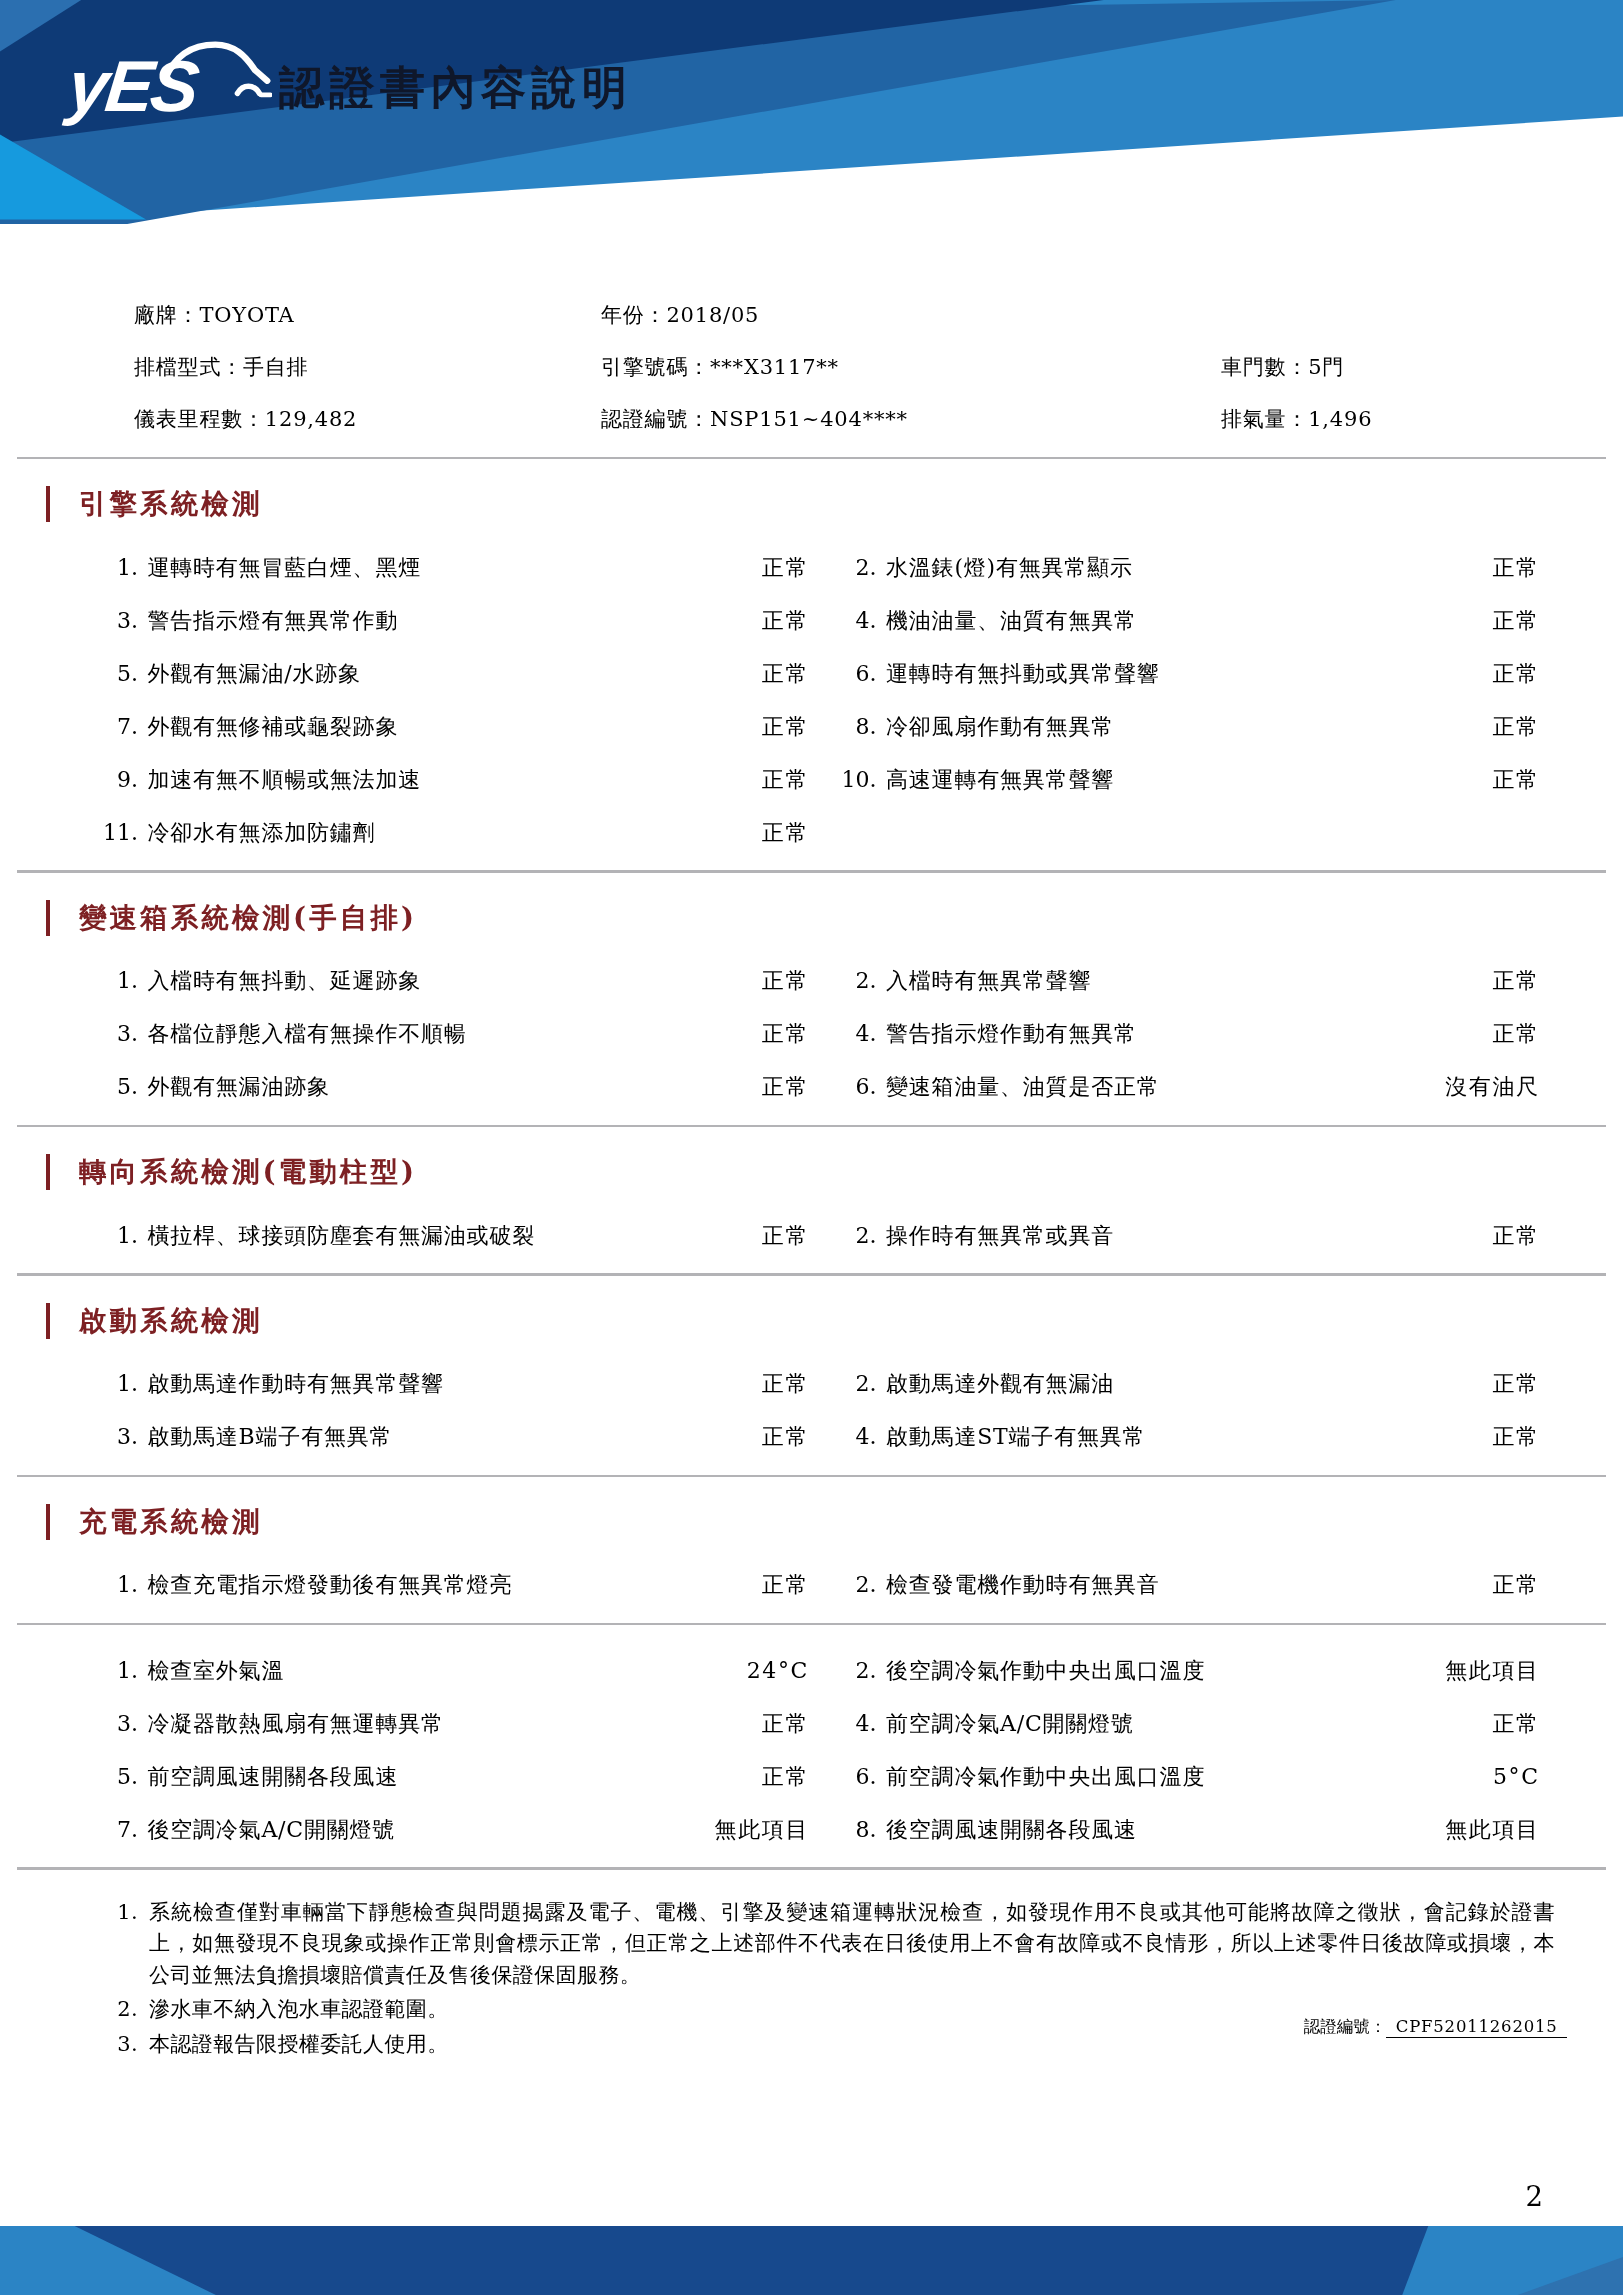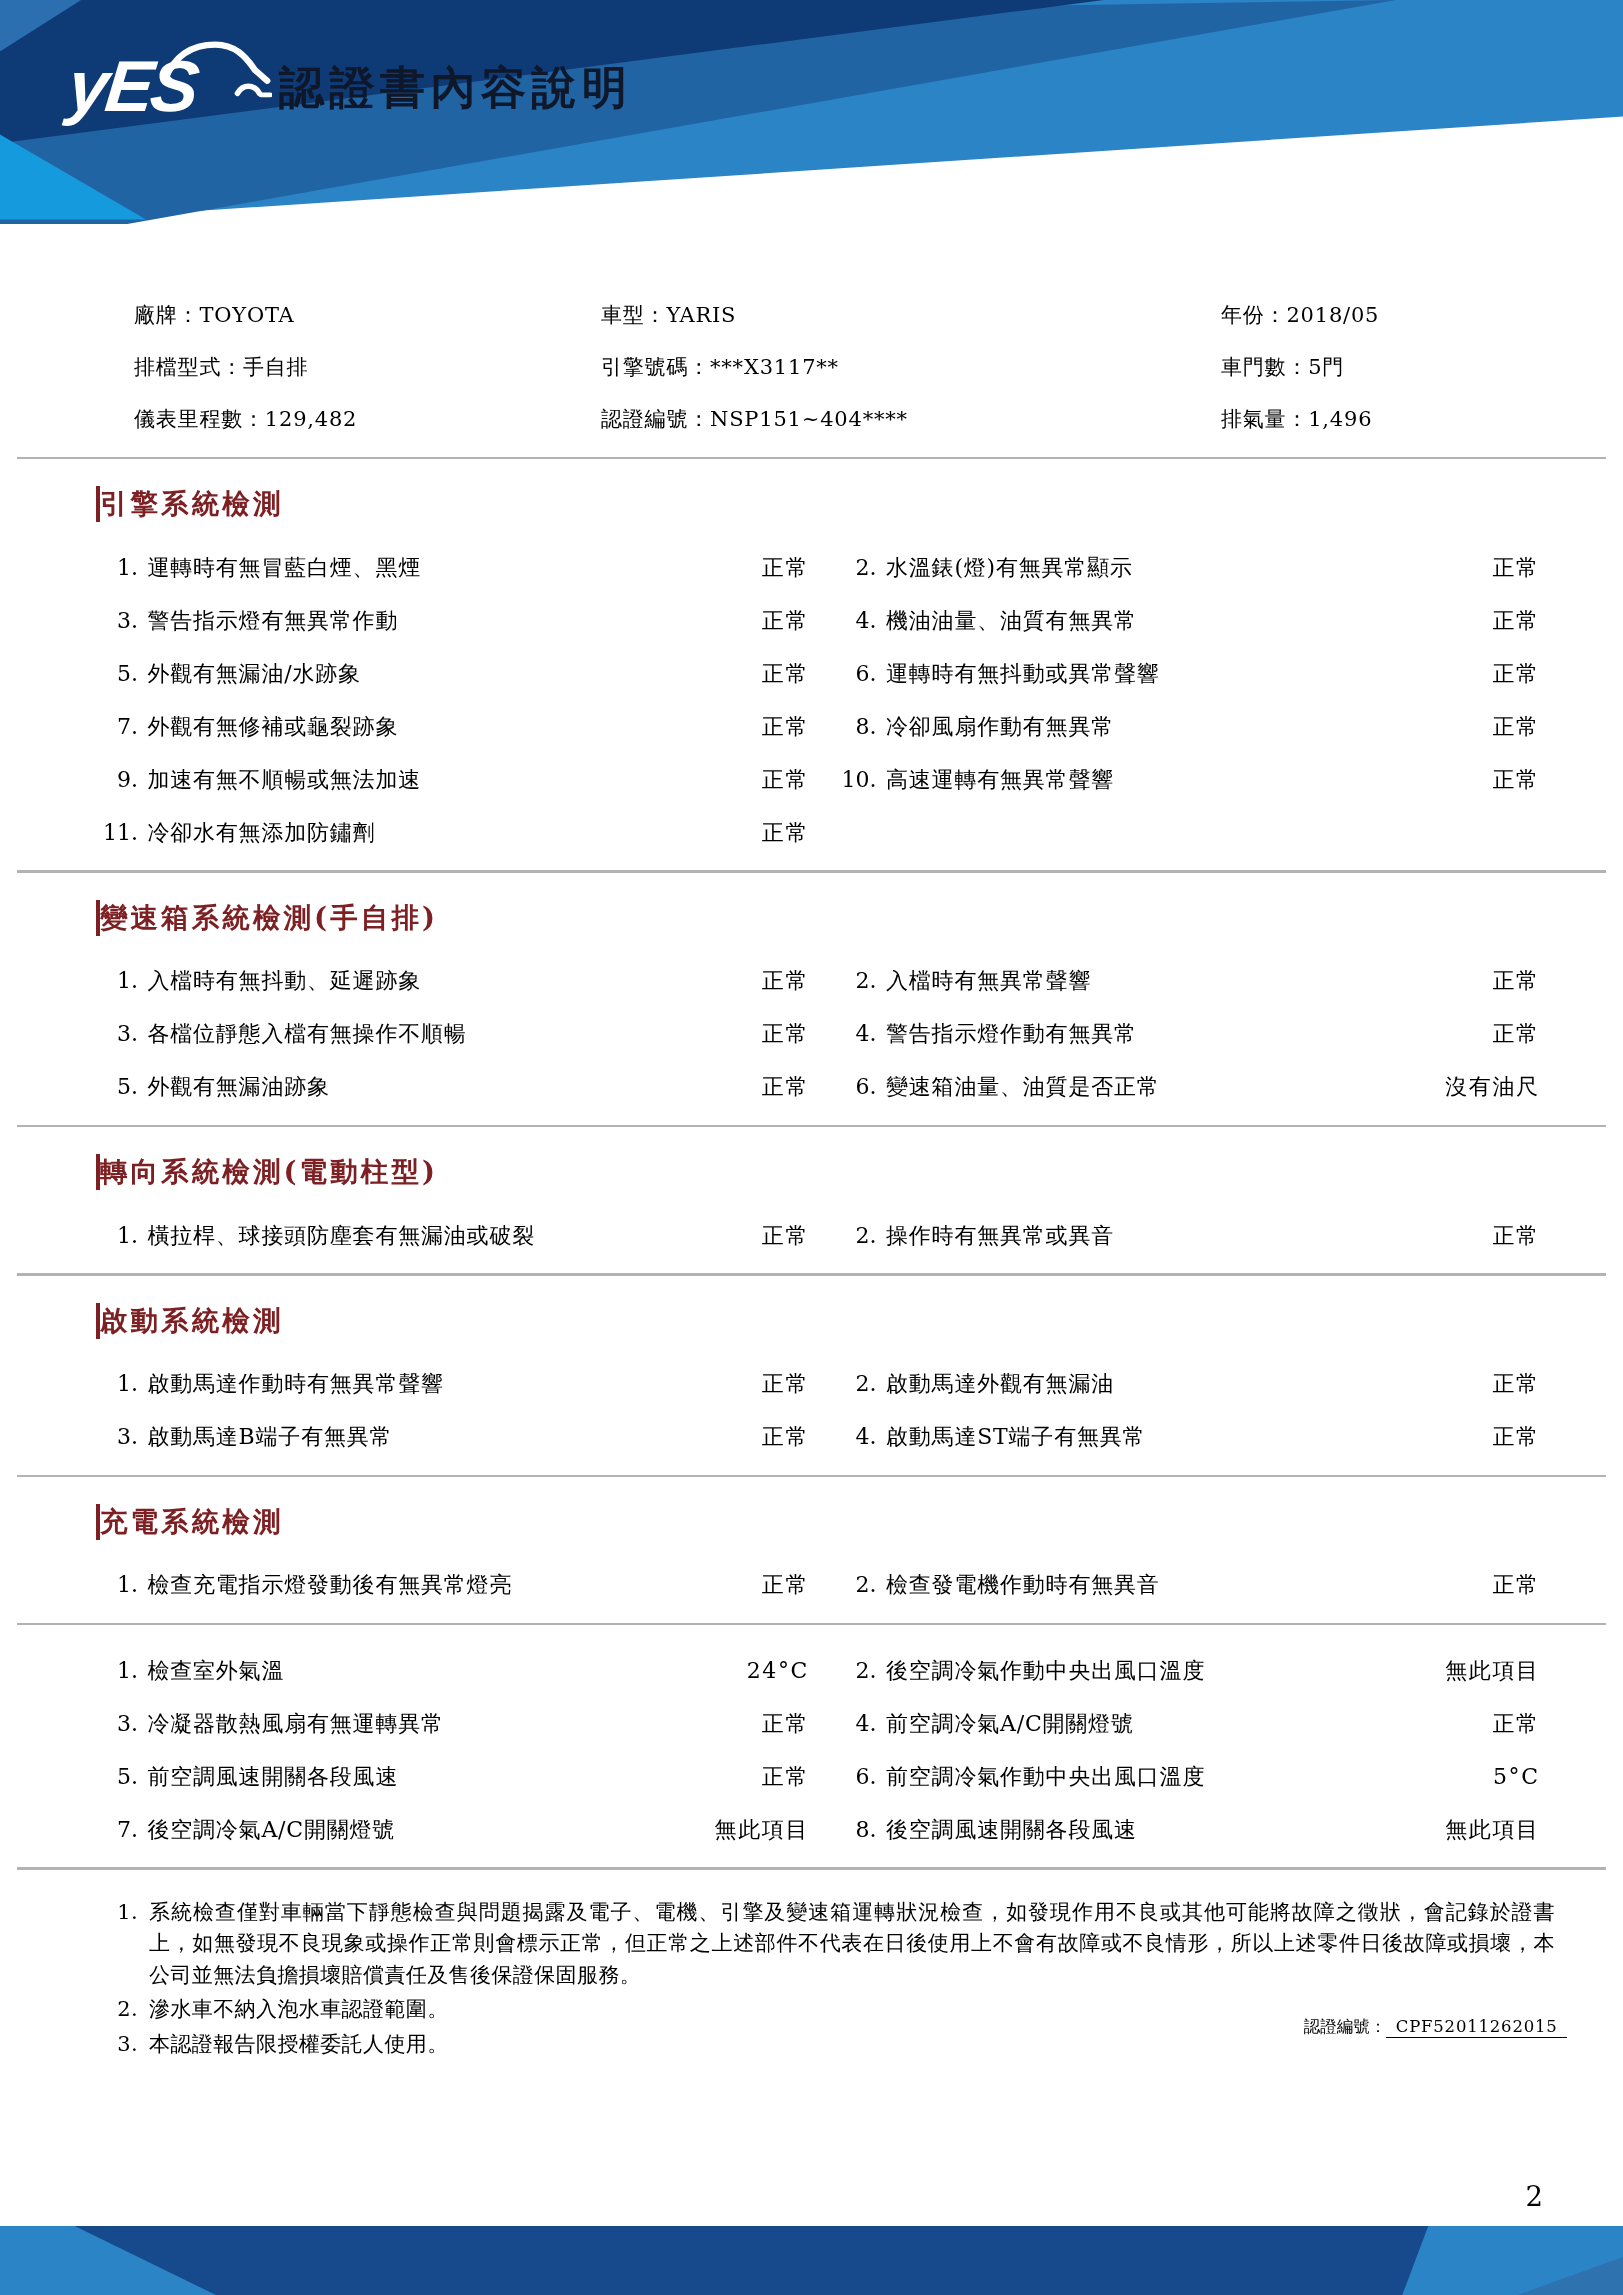--- a/index.html
+++ b/index.html
@@ -40,21 +40,21 @@
   .veh-row{display:flex;margin-bottom:24px;font-size:21px;letter-spacing:0.8px;}
   .veh-cell{white-space:nowrap;}
   .veh-cell.c0{width:467px;}
   .veh-cell.c1{width:620px;}
   .veh-cell.c2{flex:1;}
 
   
   .sep{height:2.4px;background:#b3b3b6;margin:0 17.3px;}
 
   
-  .sec-head{display:flex;align-items:center;gap:0;padding-left:96px;margin:27px 0 0;}
+  .sec-head{display:flex;align-items:center;gap:29px;padding-left:46px;margin:27px 0 0;}
   .sec-bar{width:3.9px;height:36px;background:#7d2023;flex:none;}
   .sec-title{
     font-size:27.5px;font-weight:700;color:#7d2023;
     letter-spacing:3.1px;margin:0;white-space:nowrap;
   }
   .sec-rows{margin:19px 0 0;padding:0 84px 0 94px;}
   .check-row{display:flex;height:53px;align-items:center;font-size:22px;}
   .cell{display:flex;align-items:baseline;}
   .cell.left{width:715px;flex:none;}
   .cell.right{width:707px;flex:none;margin-left:23.6px;}
@@ -101,21 +101,20 @@
           <path d="M126 76 L138 76" fill="none" stroke="#ffffff" stroke-width="6" stroke-linecap="round"></path>
         </svg>
       </div>
       <h1 class="main-title">認證書內容說明</h1>
     </div>
   </header>
 
   <div class="veh">
       <div class="veh-row">
         <div class="veh-cell c0"><span class="veh-label">廠牌：</span><span class="veh-value">TOYOTA</span></div>
-        <div class="veh-cell c1"><span class="veh-label">車型：</span><span class="veh-value">YARIS</span></div>
         <div class="veh-cell c2"><span class="veh-label">年份：</span><span class="veh-value">2018/05</span></div>
       </div>
       <div class="veh-row">
         <div class="veh-cell c0"><span class="veh-label">排檔型式：</span><span class="veh-value">手自排</span></div>
         <div class="veh-cell c1"><span class="veh-label">引擎號碼：</span><span class="veh-value">***X3117**</span></div>
         <div class="veh-cell c2"><span class="veh-label">車門數：</span><span class="veh-value">5門</span></div>
       </div>
       <div class="veh-row">
         <div class="veh-cell c0"><span class="veh-label">儀表里程數：</span><span class="veh-value">129,482</span></div>
         <div class="veh-cell c1"><span class="veh-label">認證編號：</span><span class="veh-value">NSP151~404****</span></div>

